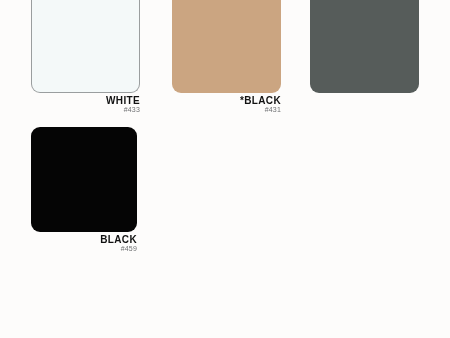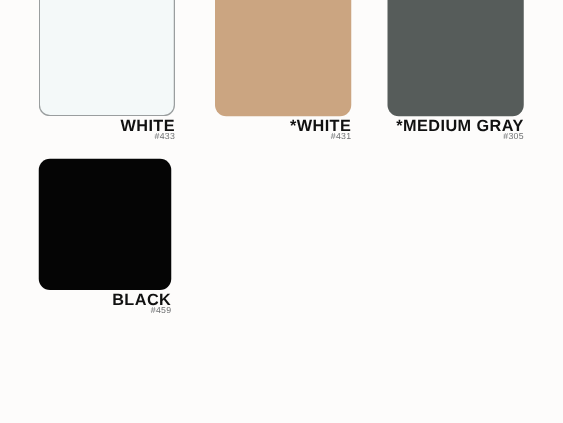--- a/index.html
+++ b/index.html
@@ -43,21 +43,21 @@
     border-top: none;
   }
 
   .swatch-caption {
     text-align: right;
     padding-top: 3px;
   }
 
   .swatch-name {
     display: block;
-    font-size: 13px;
+    font-size: 10px;
     font-weight: bold;
     letter-spacing: 0.35px;
     color: #111111;
     line-height: 9px;
     white-space: nowrap;
   }
 
   .swatch-code {
     display: block;
     font-size: 7px;
@@ -75,30 +75,26 @@
     <div class="swatch-cell" style="left: 31px; top: 0px; width: 109px;">
       <div class="swatch-chip chip-top-cropped chip-outlined" style="height: 93px; background: rgb(244, 249, 249);"></div>
       <div class="swatch-caption">
         <span class="swatch-name">WHITE</span>
         <span class="swatch-code">#433</span>
       </div>
     </div>
     <div class="swatch-cell" style="left: 172px; top: 0px; width: 109px;">
       <div class="swatch-chip chip-top-cropped" style="height: 93px; background: rgb(203, 165, 129);"></div>
       <div class="swatch-caption">
-        <span class="swatch-name">*WHITE</span>
+        <span class="swatch-name">*BLACK</span>
         <span class="swatch-code">#431</span>
       </div>
     </div>
     <div class="swatch-cell" style="left: 310px; top: 0px; width: 109px;">
       <div class="swatch-chip chip-top-cropped" style="height: 93px; background: rgb(86, 92, 90);"></div>
-      <div class="swatch-caption">
-        <span class="swatch-name">*MEDIUM GRAY</span>
-        <span class="swatch-code">#305</span>
-      </div>
     </div>
     <div class="swatch-cell" style="left: 31px; top: 127px; width: 106px;">
       <div class="swatch-chip chip-full" style="height: 105px; background: rgb(5, 5, 5);"></div>
       <div class="swatch-caption">
         <span class="swatch-name">BLACK</span>
         <span class="swatch-code">#459</span>
       </div>
     </div>
   </div>
 

